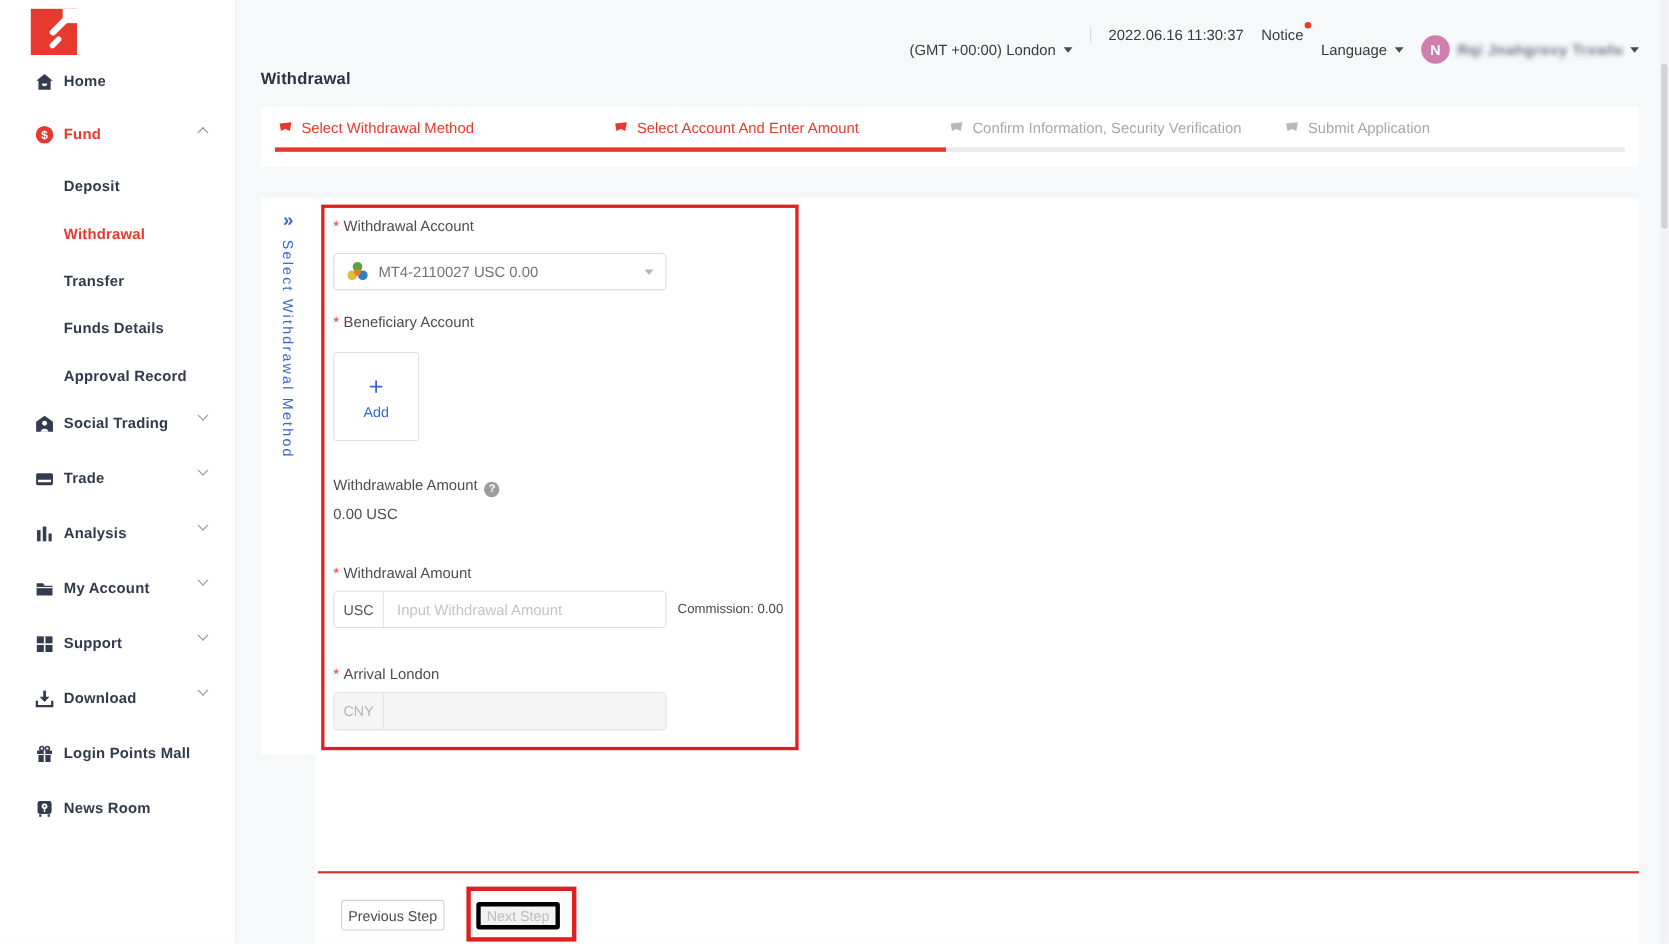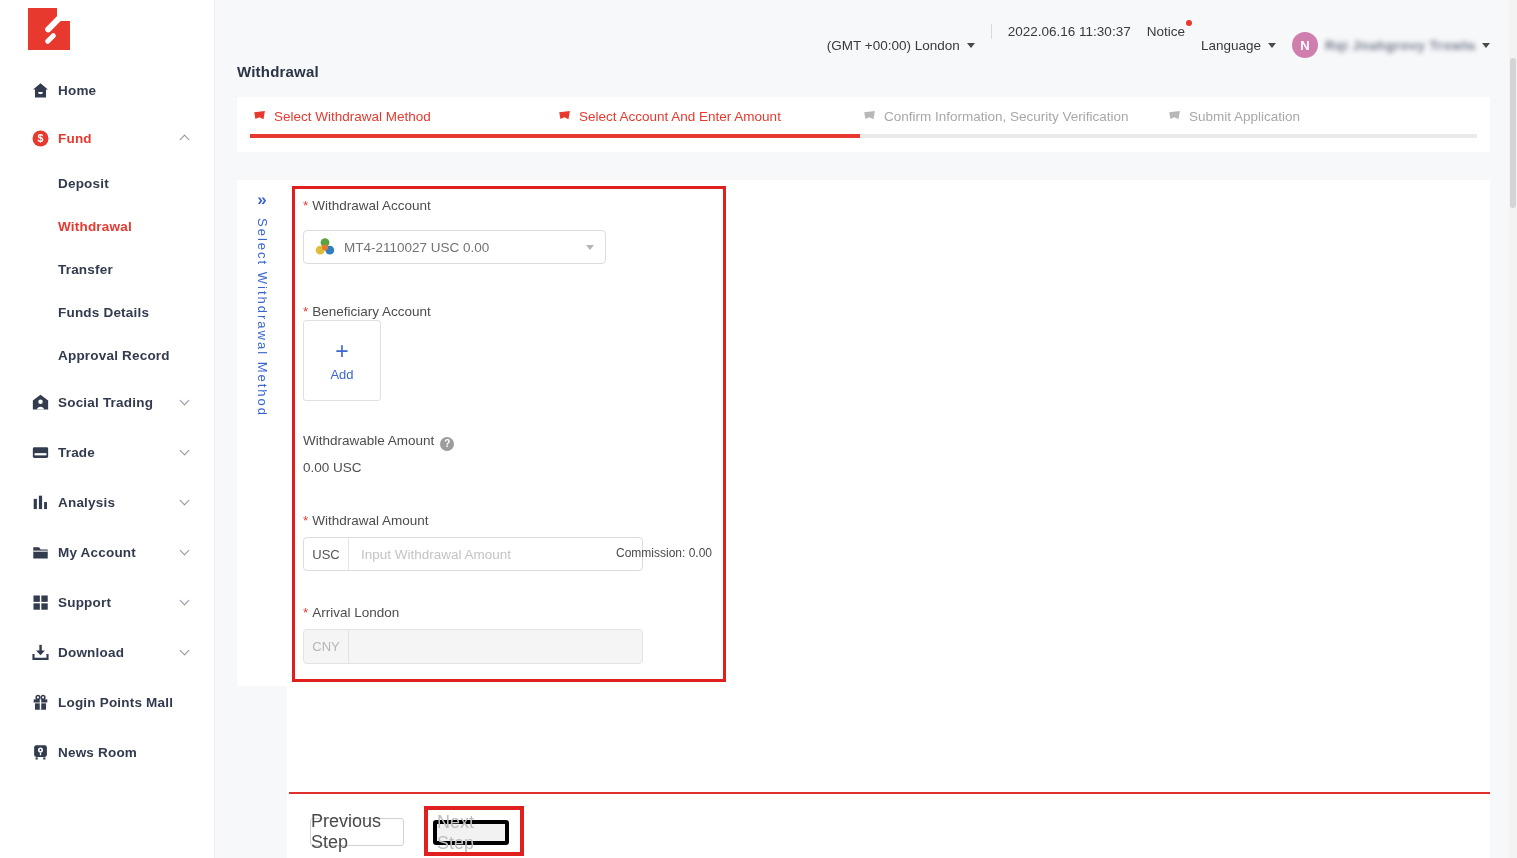--- a/index.html
+++ b/index.html
@@ -7,21 +7,21 @@
   body { font-family: "Liberation Sans", sans-serif; background:#f7f8fa; color:#333; }
   #app { position:relative; width:1517px; height:858px; }
 
   
   .sidebar { position:absolute; left:0; top:0; width:215px; height:858px; background:#fff; border-right:1px solid #ededed; z-index:3; }
   .logo { position:absolute; left:28px; top:8px; width:42px; height:42px; background:#e8392f; overflow:hidden; }
   .logo .notch { position:absolute; right:0; top:0; width:13px; height:13px; background:#fff; }
   .logo .slash1 { position:absolute; width:21px; height:6px; border-radius:3px; background:#fff; transform:rotate(-45deg); top:13px; left:15px; }
   .logo .slash2 { position:absolute; width:13px; height:5px; border-radius:2.5px; background:#fff; transform:rotate(-45deg); top:28px; left:16px; }
   .nav { position:absolute; top:66px; left:0; right:0; }
-  .nav-item { display:flex; align-items:center; padding:0 26px 0 32px; cursor:pointer; }
+  .nav-item { display:flex; padding:0 26px 0 32px; cursor:pointer; }
   .nav-item.lvl0 { height:48px; }
   .nav-item.lvl1 { height:50px; }
   .nav-item.sub { height:43px; padding-left:58px; }
   .nicon { width:17px; height:17px; margin-right:9px; display:flex; align-items:center; justify-content:center; flex:none; }
   .nlabel { font-size:13.5px; font-weight:700; color:#323a4e; letter-spacing:.2px; white-space:nowrap; }
   .nav-item.active .nlabel { color:#e8392f; }
   .chev { width:7px; height:7px; border-left:1.6px solid #8e94a3; border-bottom:1.6px solid #8e94a3; display:inline-block; margin-left:auto; flex:none; }
   .chev.down { transform:rotate(-45deg); margin-top:-3px; }
   .chev.up { transform:rotate(135deg); margin-top:3px; }
 
@@ -58,30 +58,30 @@
   .flabel { position:absolute; left:16px; font-size:13.5px; color:#4d4d4d; }
   .req { color:#e8392f; margin-right:4px; }
   .select-box { position:absolute; left:16px; top:50px; width:303px; height:34px; border:1px solid #dcdcdc; border-radius:4px; display:flex; align-items:center; gap:9px; padding:0 11px; background:#fff; cursor:pointer; }
   .select-value { font-size:13.5px; color:#737373; }
   .select-caret { margin-left:auto; border-top-color:#b5b5b5; }
   .add-box { position:absolute; left:16px; top:140px; width:78px; height:81px; border:1px solid #e0e0e0; border-radius:3px; display:flex; flex-direction:column; align-items:center; justify-content:center; gap:4px; cursor:pointer; background:#fff; }
   .add-plus { font-size:23px; color:#3a66d1; font-weight:400; line-height:1; }
   .add-label { font-size:13px; color:#3a66d1; }
   .help-icon { display:inline-flex; width:14px; height:14px; border-radius:50%; background:#9c9c9c; color:#fff; font-size:10px; font-weight:700; align-items:center; justify-content:center; margin-left:6px; vertical-align:-2px; cursor:pointer; }
   .fvalue { position:absolute; left:16px; top:280px; font-size:13.5px; color:#4f4f4f; }
-  .input-group { position:absolute; left:16px; width:340px; height:34px; border:1px solid #dcdcdc; border-radius:4px; display:flex; align-items:stretch; background:#fff; overflow:hidden; }
+  .input-group { position:absolute; left:16px; width:303px; height:34px; border:1px solid #dcdcdc; border-radius:4px; display:flex; align-items:stretch; background:#fff; overflow:hidden; }
   .input-group .prefix { width:45px; display:flex; align-items:center; justify-content:center; font-size:13px; color:#555; border-right:1px solid #e4e4e4; flex:none; }
   .input-group input { flex:1; border:none; outline:none; background:transparent; font-size:13.5px; padding:0 12px; color:#333; font-family:"Liberation Sans",sans-serif; }
   .input-group input::placeholder { color:#c4c4c4; }
   .input-group.disabled { background:#f5f5f5; border-color:#e3e3e3; }
   .input-group.disabled .prefix { color:#b5b5b5; border-right-color:#e3e3e3; }
   .input-group.disabled input::placeholder { color:#b5b5b5; }
   .commission { position:absolute; left:329px; top:366px; font-size:12px; color:#4a4a4a; }
   .red-line { position:absolute; left:2px; right:0; top:612px; height:2px; background:#e0302a; }
-  .btn { position:absolute; display:flex; align-items:center; justify-content:center; border-radius:3px; font-size:18px; cursor:pointer; font-family:"Liberation Sans",sans-serif; }
+  .btn { position:absolute; display:flex; align-items:center; justify-content:center; border-radius:3px; font-size:13px; cursor:pointer; font-family:"Liberation Sans",sans-serif; }
   .btn-prev { left:23px; top:638px; width:94px; height:28px; background:#fff; border:1px solid #d2d2d2; color:#4a4a4a; }
   .btn-next { left:146px; top:640px; width:76px; height:25px; background:#f2f2f2; border:4px solid #000000; color:#bdbdbd; }
 
   
   .annot { position:absolute; border:3px solid #e01f1f; z-index:6; pointer-events:none; }
   .annot1 { left:292px; top:186px; width:434px; height:496px; }
   .annot2 { left:424px; top:806px; width:100px; height:50px; border-width:4px; }
   .scrollbar { position:absolute; right:0; top:0; width:8px; height:858px; background:#f3f3f4; z-index:7; }
   .scroll-thumb { position:absolute; left:1px; top:58px; width:6px; height:150px; border-radius:3px; background:#d4d4d6; }
 </style>
@@ -315,21 +315,21 @@
             <circle cx="10" cy="5.6" r="4.4" fill="#5aa33e"></circle>
             <circle cx="5.2" cy="13.2" r="4.4" fill="#e0bd38"></circle>
             <circle cx="14.8" cy="13.2" r="4.4" fill="#2f7fc1"></circle>
             <circle cx="10" cy="10.6" r="3" fill="#e87b2e"></circle>
           </svg>
       </span>
       <span class="select-value">MT4-2110027 USC 0.00</span>
       <span class="caret select-caret"></span>
     </div>
 
-    <div class="flabel" style="top:124px">
+    <div class="flabel" style="top:105px">
       <span class="req">*</span><span>Beneficiary Account</span>
     </div>
     <div class="add-box">
       <span class="add-plus">+</span>
       <span class="add-label">Add</span>
     </div>
 
     <div class="flabel" style="top:253px">
       <span>Withdrawable Amount</span><span class="help-icon">?</span>
     </div>

